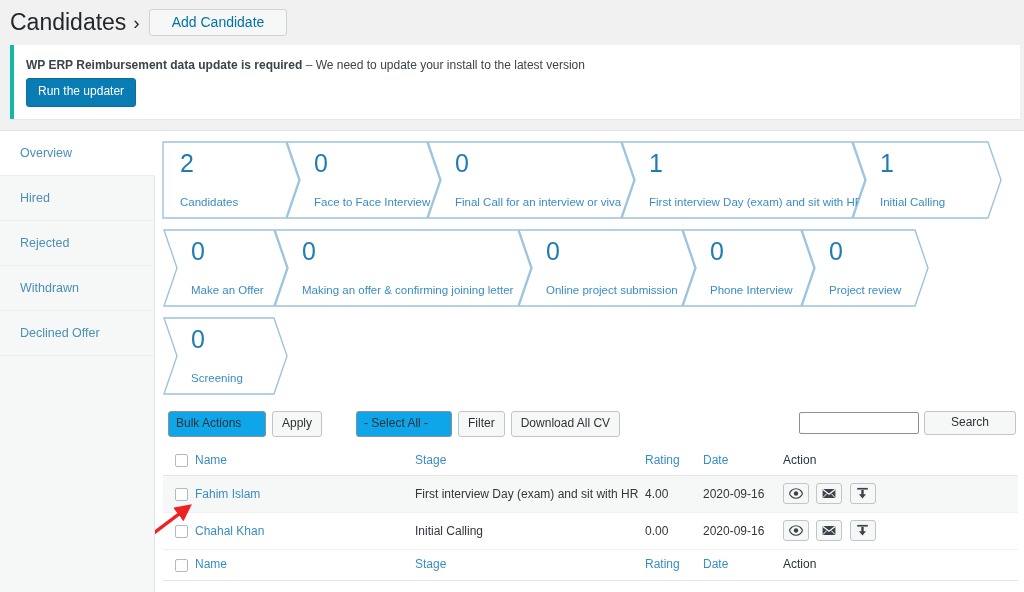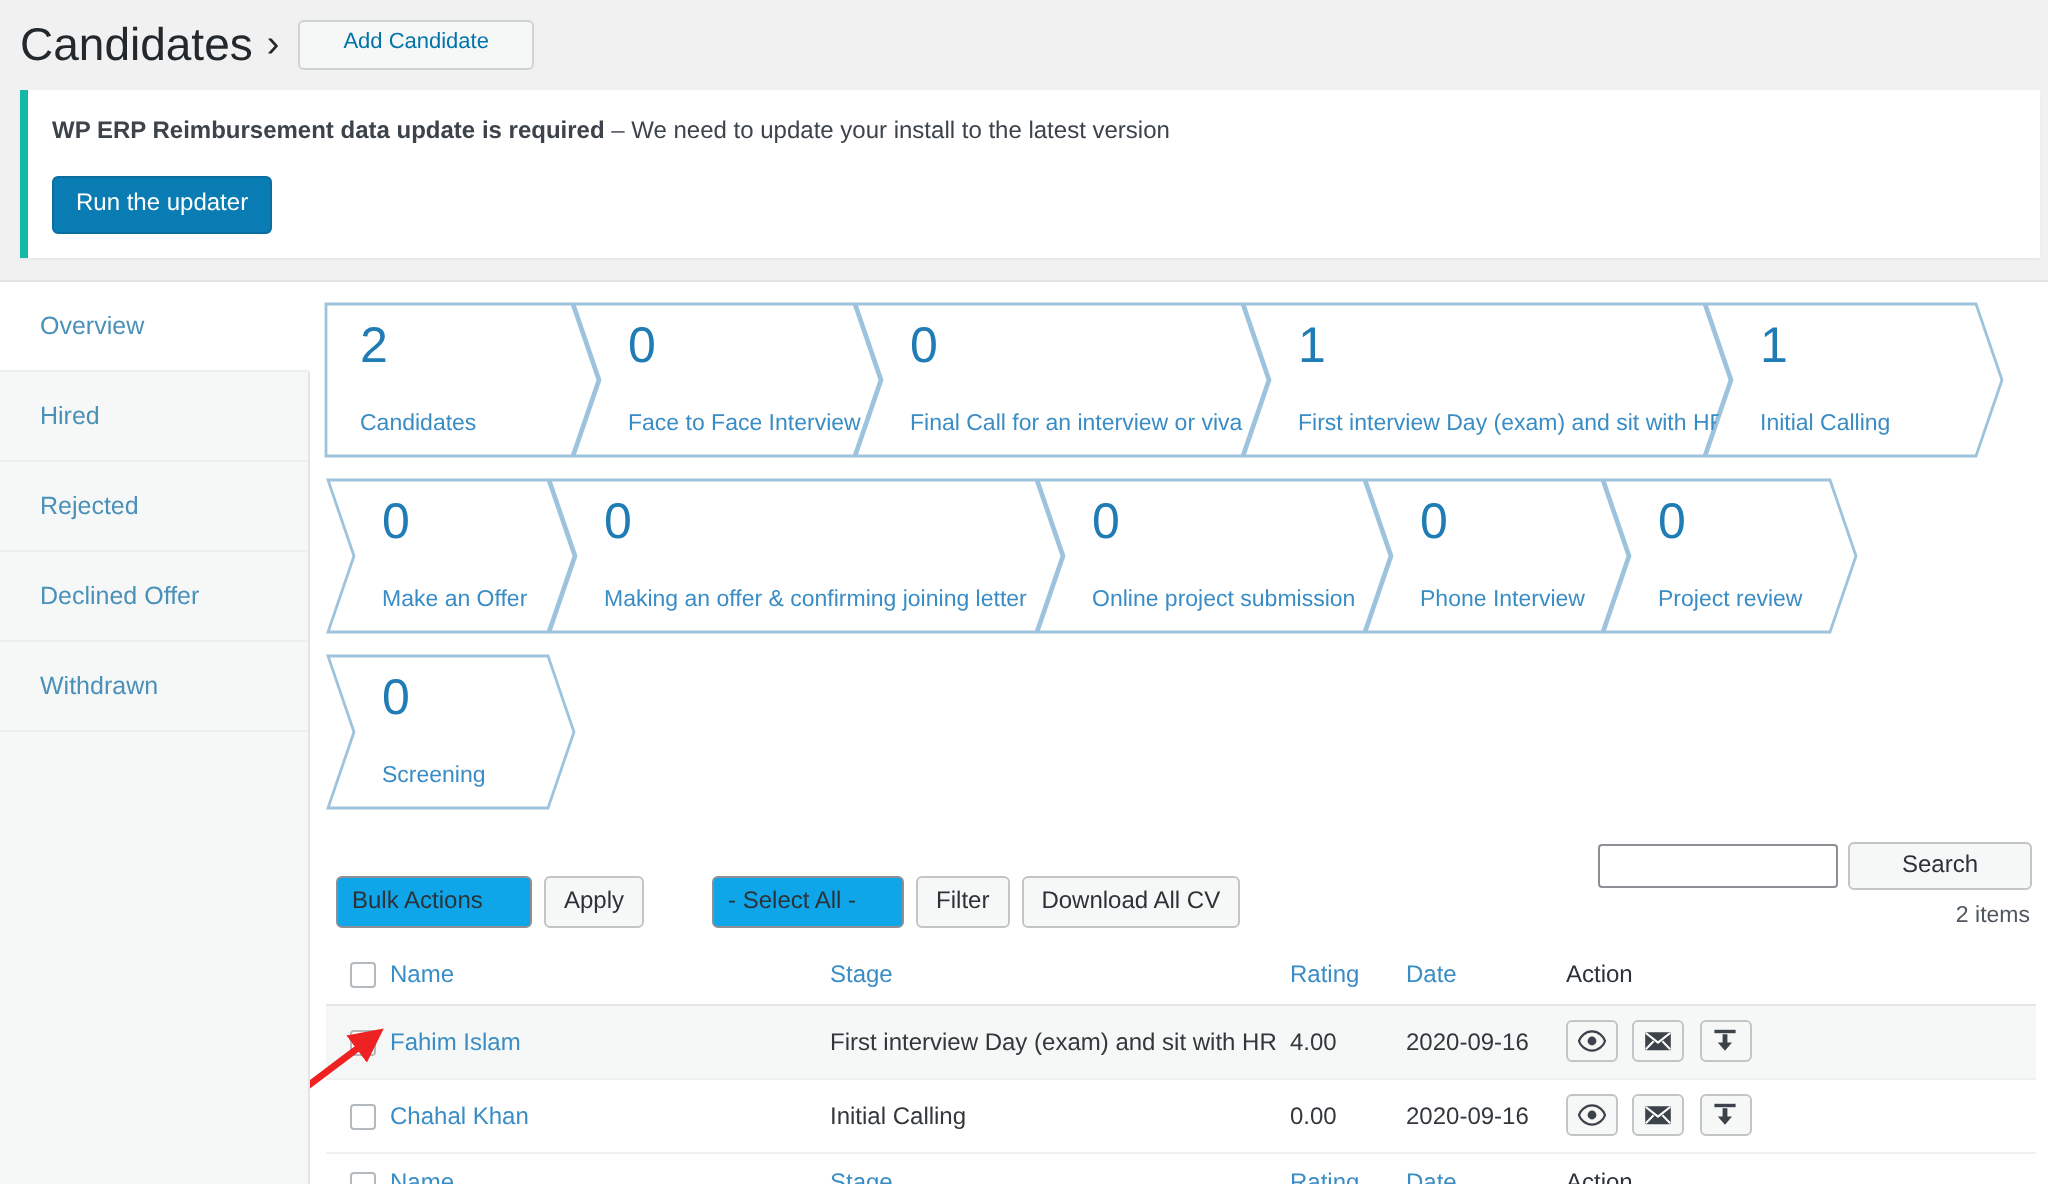--- a/index.html
+++ b/index.html
@@ -27,21 +27,21 @@
     line-height: 1.3;
   }
   .title-chevron {
     font-size: 19px;
     color: #23282d;
     margin: 0 9px 0 7px;
     font-weight: 400;
   }
   .add-btn {
     display: inline-block;
-    font-size: 11px;
+    font-size: 14px;
     color: #0073aa;
     background: #f6f7f7;
     border: 1px solid #cfd3d6;
     border-radius: 3px;
     padding: 4px 22px 5px;
     line-height: 1.2;
     cursor: pointer;
     white-space: nowrap;
   }
 
@@ -50,21 +50,21 @@
     background: #ffffff;
     border-left: 4px solid #14b8a6;
     margin: 0 4px 0 10px;
     padding: 11px 12px 12px 12px;
     box-shadow: 0 1px 1px rgba(0,0,0,.04);
   }
   .notice-text { font-size: 12px; color: #3c434a; line-height: 1.5; }
   .notice-text b { font-weight: 700; }
   .notice-text span.dash { color: #50575e; }
   .updater-btn {
-    margin-top: 14px;
+    margin-top: 4px;
     display: inline-block;
     background: #0a7cb4;
     border: 1px solid #0a6ea1;
     border-radius: 3px;
     color: #fff;
     font-size: 12px;
     padding: 5px 11px 6px;
     cursor: pointer;
     line-height: 1.3;
   }
@@ -274,24 +274,24 @@
     <div class="side-item active">
       <span>Overview</span>
     </div>
     <div class="side-item">
       <span>Hired</span>
     </div>
     <div class="side-item">
       <span>Rejected</span>
     </div>
     <div class="side-item">
+      <span>Withdrawn</span>
+    </div>
+    <div class="side-item">
       <span>Declined Offer</span>
-    </div>
-    <div class="side-item">
-      <span>Withdrawn</span>
     </div>
   </div>
 
   <div class="main">
 
     <div class="funnel">
 
       <div class="funnel-row">
         <div class="chev first" style="width:138px">
           <svg class="chev-shape" viewBox="0 0 138 78" preserveAspectRatio="none">
@@ -386,21 +386,20 @@
         </div>
       </div>
     </div>
 
     <div class="tbl-wrap">
 
       <div class="search-row">
         <input class="search-input" type="text" placeholder="" style="">
         <span class="search-btn">Search</span>
       </div>
-      <div class="items-count">2 items</div>
 
       <div class="actions-row">
         <span class="sel-wrap">
           <select class="sel">
             <option>Bulk Actions</option>
           </select>
         </span>
         <span class="btn-sm">Apply</span>
         <span style="width:22px"></span>
         <span class="sel-wrap">

